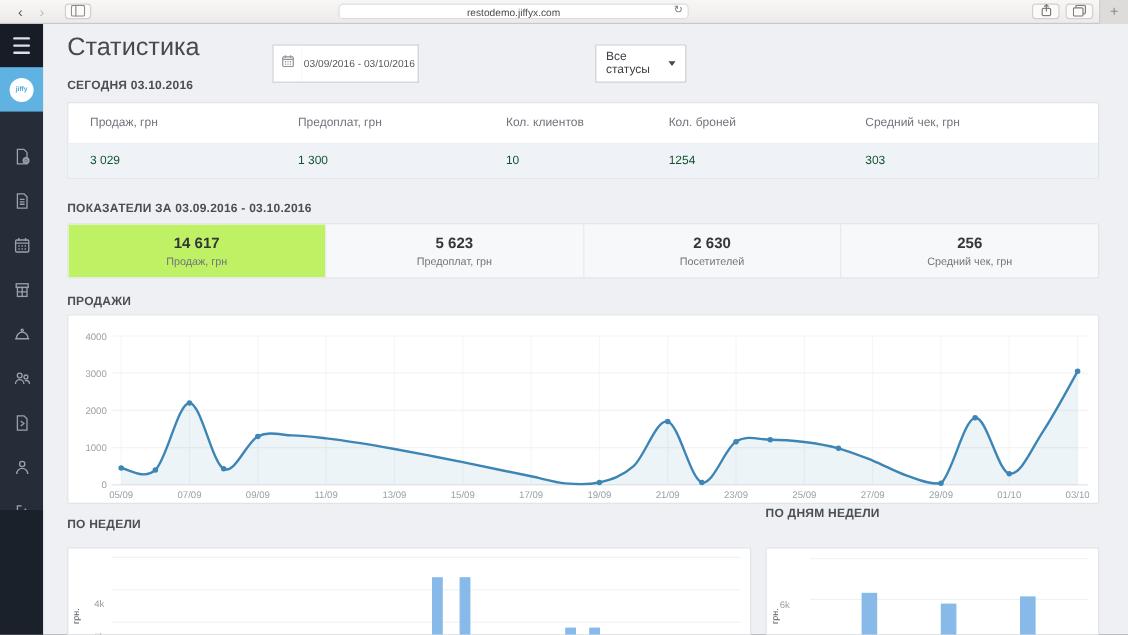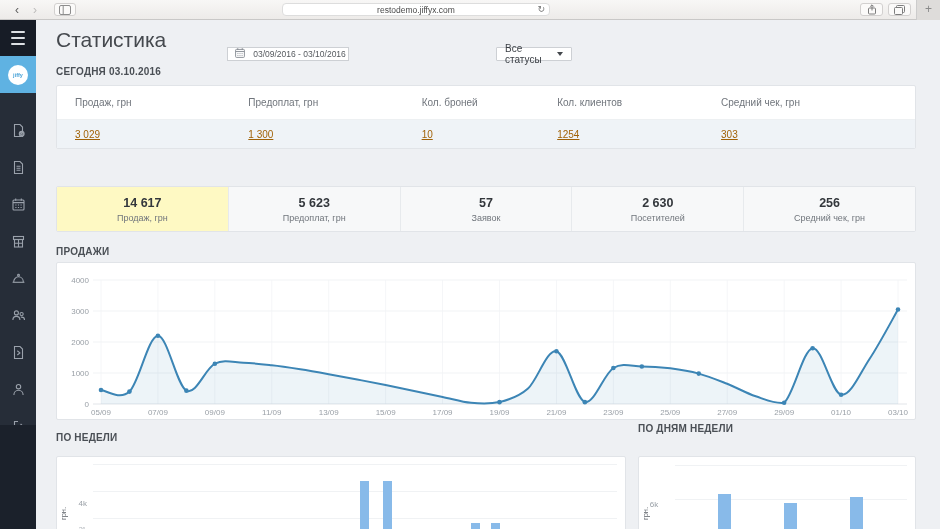--- a/index.html
+++ b/index.html
@@ -5,21 +5,21 @@
   html,body{margin:0;padding:0;background:#000;}
   .screen{position:relative;width:940px;height:529px;overflow:hidden;background:#eef0f3;
           font-family:"Liberation Sans","DejaVu Sans",sans-serif;-webkit-font-smoothing:antialiased;}
   
   .chrome{position:absolute;left:0;top:0;width:940px;height:20px;background:linear-gradient(#f8f7f6,#edebe9);
           border-bottom:1px solid #c9c8c7;box-sizing:border-box;}
   .nav-arrow{position:absolute;top:2px;font-size:12px;line-height:16px;color:#5c5c5c;cursor:default;}
   .nav-arrow.fwd{color:#bdbcbb;}
   .chrome-btn{position:absolute;top:3px;height:13px;border:1px solid #d2d0cf;border-radius:3px;background:#fbfaf9;
               box-sizing:border-box;display:flex;align-items:center;justify-content:center;}
-  .url-field{position:absolute;left:282px;top:3px;width:268px;height:13px;background:#fff;border:1px solid #ddd;
+  .url-field{position:absolute;left:282px;top:3px;width:292px;height:13px;background:#fff;border:1px solid #ddd;
              border-radius:4px;box-sizing:border-box;display:flex;align-items:flex-end;justify-content:center;}
   .url-text{font-size:8.5px;color:#4a4a4a;}
   .reload{position:absolute;right:4px;top:0px;font-size:9px;color:#777;font-family:"DejaVu Sans",sans-serif;}
   .newtab{position:absolute;right:0;top:0;width:24px;height:20px;background:#dedcda;border-left:1px solid #ccc;
           box-sizing:border-box;text-align:center;line-height:18px;font-size:12px;color:#8a8a8a;}
   
   .sidebar{position:absolute;left:0;top:20px;width:36px;bottom:0;background:#262d38;}
   .sb-item{position:absolute;left:0;width:36px;display:flex;align-items:center;justify-content:center;}
   .sb-menu{top:0;height:36px;background:#171c26;flex-direction:column;}
   .hline{width:14px;height:2px;background:#dde0e4;margin:2px 0;border-radius:1px;}
@@ -28,39 +28,39 @@
                font-size:5.5px;color:#4aa3d8;font-weight:bold;}
   .sb-ic{color:#9aa1ab;}
   .sb-ic svg{display:block;}
   .sb-fill{position:absolute;left:0;bottom:0;width:36px;height:104px;background:#1b212b;}
   
   .content{position:absolute;left:36px;top:20px;right:0;bottom:0;background:#eef0f3;}
   .page-title{position:absolute;left:20px;top:8px;font-size:21px;color:#45494e;}
   .seclabel{position:absolute;font-size:10px;font-weight:bold;color:#4a4f55;letter-spacing:.2px;}
   .panel{position:absolute;background:#fff;border:1px solid #e1e4e8;border-radius:2px;box-sizing:border-box;overflow:hidden;}
   
-  .f-box{position:absolute;top:27px;height:14px;background:#fff;border:1px solid #cdd0d4;box-sizing:border-box;
+  .f-box{position:absolute;top:17px;height:32px;background:#fff;border:1px solid #cdd0d4;box-sizing:border-box;
          display:flex;align-items:center;}
   .cal-box{left:191px;width:25px;justify-content:center;color:#8a8f96;}
   .date-input{left:215px;width:98px;border-left:none;}
   .date-input input{border:none;outline:none;width:100%;font-size:8.5px;color:#55595e;text-align:center;
                     font-family:"Liberation Sans","DejaVu Sans",sans-serif;background:transparent;}
   .select{justify-content:space-between;padding:0 8px;font-size:10px;color:#3c4046;border-radius:1px;}
   .caret{width:0;height:0;border-left:3.5px solid transparent;border-right:3.5px solid transparent;
          border-top:4px solid #43474c;margin-left:8px;}
   
   .trow{display:grid;grid-template-columns:20.2% 20.2% 15.8% 19.1% 24.7%;}
   .trow > div{padding-left:18px;display:flex;align-items:center;font-size:10px;}
   .thead{height:33px;color:#70757c;border-bottom:1px solid #edf0f2;}
-  .tvals{height:29px;background:#eff3f7;color:#a16207;text-decoration:underline;}
+  .tvals{height:29px;background:#eff3f7;color:#14532d;}
   
   .cards{display:flex;}
   .card{flex:1;height:44px;background:#f7f8f9;border-left:1px solid #e7eaed;box-sizing:border-box;
         display:flex;flex-direction:column;align-items:center;justify-content:center;}
-  .card:first-child{border-left:none;background:#fef9c3;}
+  .card:first-child{border-left:none;background:#bef264;}
   .card .num{font-size:12.5px;font-weight:bold;color:#33373c;}
   .card .lbl{font-size:9px;color:#70757c;margin-top:3px;}
   
   .tick{font-size:8px;fill:#9aa0a7;}
   .btick{position:absolute;left:0;width:30px;text-align:right;font-size:8px;color:#9aa0a7;margin-top:39px;}
   .hgrid{position:absolute;height:1px;background:#f0f2f4;}
   .bar{position:absolute;border-radius:0;}
   .ylabel{position:absolute;left:0px;top:52px;font-size:7.5px;color:#5a5f66;transform:rotate(-90deg);}
 </style>
 </head>
@@ -215,45 +215,42 @@
     <div class="f-box select" style="left:460px;width:76px">
       <span>Все статусы</span>
       <span class="caret"></span>
     </div>
 
     <div class="seclabel" style="left:20px;top:46px">СЕГОДНЯ 03.10.2016</div>
     <div class="panel" style="left:20px;top:65px;width:860px;height:64px">
       <div class="trow thead">
         <div>Продаж, грн</div>
         <div>Предоплат, грн</div>
+        <div>Кол. клиентов</div>
         <div>Кол. броней</div>
-        <div>Кол. клиентов</div>
         <div>Средний чек, грн</div>
       </div>
       <div class="trow tvals">
         <div>3 029</div>
         <div>1 300</div>
         <div>10</div>
         <div>1254</div>
         <div>303</div>
       </div>
     </div>
 
+    <div class="seclabel" style="left:20px;top:149px">ПОКАЗАТЕЛИ ЗА 03.09.2016 - 03.10.2016</div>
     <div class="panel cards" style="left:20px;top:166px;width:860px;height:46px">
       <div class="card">
         <span class="num">14 617</span>
         <span class="lbl">Продаж, грн</span>
       </div>
       <div class="card">
         <span class="num">5 623</span>
         <span class="lbl">Предоплат, грн</span>
-      </div>
-      <div class="card">
-        <span class="num">57</span>
-        <span class="lbl">Заявок</span>
       </div>
       <div class="card">
         <span class="num">2 630</span>
         <span class="lbl">Посетителей</span>
       </div>
       <div class="card">
         <span class="num">256</span>
         <span class="lbl">Средний чек, грн</span>
       </div>
     </div>

